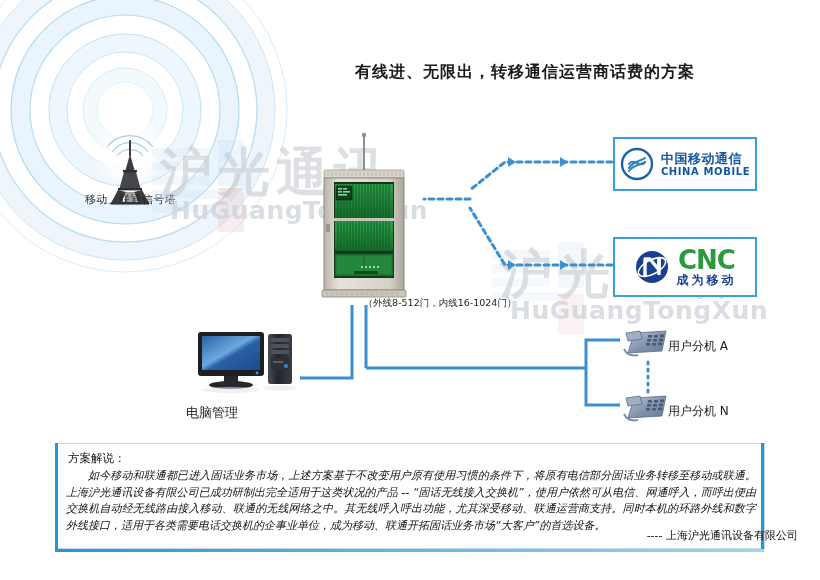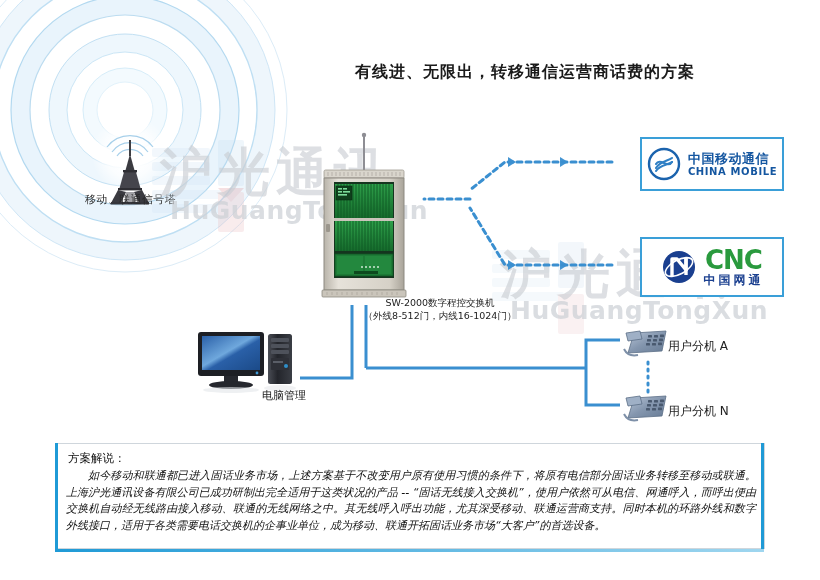--- a/index.html
+++ b/index.html
@@ -38,32 +38,32 @@
   .logomark{position:absolute;left:152px;top:140px;width:140px;height:125px;opacity:.5;}
   .logomark2{position:absolute;left:492px;top:242px;width:140px;height:125px;opacity:.45;}
 
   
   .pbx{position:absolute;left:318px;top:168px;width:92px;height:135px;}
   .pbx-cap{position:absolute;left:340px;top:296px;width:200px;text-align:center;
     font-size:9.5px;color:#222;line-height:13px;}
 
   
   .opbox{position:absolute;border:2px solid #3a9fd8;background:#ffffff;
-    display:flex;align-items:center;justify-content:center;gap:7px;margin-left:27px;}
+    display:flex;align-items:center;justify-content:center;gap:7px;}
   #mobile-box{left:613px;top:137px;width:140px;height:50px;}
   #cnc-box{left:613px;top:237px;width:140px;height:56px;justify-content:center;}
   .op-cn{font-size:13px;color:#1456a0;font-weight:700;letter-spacing:.5px;line-height:15px;}
   .op-en{font-size:10px;color:#1456a0;font-weight:700;letter-spacing:.6px;line-height:12px;}
   .cnc-cn{font-size:12px;color:#1a3f8f;font-weight:700;letter-spacing:3px;line-height:14px;}
   .cnc-en{font-size:26px;color:#2a9a3e;font-weight:800;letter-spacing:-1px;line-height:26px;}
 
   
   .pc{position:absolute;left:196px;top:330px;width:100px;height:68px;}
-  .pc-label{position:absolute;left:186px;top:388px;width:120px;text-align:right;
-    font-size:11px;color:#222;}
+  .pc-label{position:absolute;left:186px;top:404px;width:120px;text-align:left;
+    font-size:13px;color:#222;}
 
   
   .phone{position:absolute;width:52px;height:34px;}
   #phone-a{left:618px;top:327px;}
   #phone-n{left:618px;top:392px;}
   .ph-label{position:absolute;font-size:12px;color:#222;white-space:nowrap;}
   #phone-a-label{left:668px;top:338px;}
   #phone-n-label{left:668px;top:403px;}
 
   
@@ -324,21 +324,20 @@
         <line x1="59" y1="124" x2="59" y2="127"></line>
           <line x1="64" y1="124" x2="64" y2="127"></line>
         <line x1="69" y1="124" x2="69" y2="127"></line>
           <line x1="74" y1="124" x2="74" y2="127"></line>
         <line x1="79" y1="124" x2="79" y2="127"></line>
       </g>
     </svg>
   </div>
 
   <div class="pbx-cap">
-    <div>SW-2000数字程控交换机</div>
     <div>（外线8-512门，内线16-1024门）</div>
   </div>
 
   <div class="opbox" id="mobile-box">
     <svg width="34" height="34" viewBox="0 0 34 34">
       <circle cx="17" cy="17" r="15" fill="none" stroke="#1b63ad" stroke-width="2.4"></circle>
       <g fill="none" stroke="#2f7fc4" stroke-width="2.1" stroke-linecap="round">
         <path d="M9,21 C13,14 21,14 25,11"></path>
         <path d="M9,17 C13,10 21,22 25,15"></path>
         <path d="M9,24 C13,18 21,18 25,15"></path>
@@ -352,21 +351,21 @@
 
   <div class="opbox" id="cnc-box">
     <svg width="36" height="36" viewBox="0 0 36 36">
       <circle cx="18" cy="18" r="16" fill="#1a3f8f"></circle>
       <path d="M11,27 L11,10 L16,10 L25,21 L25,9 L25,9" fill="none" stroke="#ffffff" stroke-width="3.4" stroke-linejoin="round"></path>
       <path d="M25,9 L25,26" fill="none" stroke="#ffffff" stroke-width="3.4"></path>
       <ellipse cx="18" cy="18" rx="15" ry="7" fill="none" stroke="#ffffff" stroke-width="1.6" transform="rotate(-28 18 18)"></ellipse>
     </svg>
     <div style="text-align:center;">
       <div class="cnc-en">CNC</div>
-      <div class="cnc-cn">中国网通</div>
+      <div class="cnc-cn">成为移动</div>
     </div>
   </div>
 
   <div class="pc">
     <svg width="100" height="68" viewBox="0 0 100 68">
       <defs>
         <linearGradient id="scrG" x1="0" y1="0" x2="1" y2="1">
           <stop offset="0%" stop-color="#2a60a8"></stop>
           <stop offset="45%" stop-color="#6fa8dd"></stop>
           <stop offset="55%" stop-color="#2a60a8"></stop>
@@ -449,14 +448,15 @@
 
   <div class="panel"></div>
   <div class="panel-accent-l"></div>
   <div class="panel-accent-r"></div>
   <div class="panel-accent-b"></div>
 
   <div class="panel-head">方案解说：</div>
   <div class="panel-body">
     <p style="text-indent:2em;">如今移动和联通都已进入固话业务市场，上述方案基于不改变用户原有使用习惯的条件下，将原有电信部分固话业务转移至移动或联通。上海沪光通讯设备有限公司已成功研制出完全适用于这类状况的产品 -- “固话无线接入交换机”，使用户依然可从电信、网通呼入，而呼出便由交换机自动经无线路由接入移动、联通的无线网络之中。其无线呼入呼出功能，尤其深受移动、联通运营商支持。同时本机的环路外线和数字外线接口，适用于各类需要电话交换机的企事业单位，成为移动、联通开拓固话业务市场“大客户”的首选设备。</p>
   </div>
+  <div class="panel-sign">---- 上海沪光通讯设备有限公司</div>
 
 </div>
 
 </body></html>

